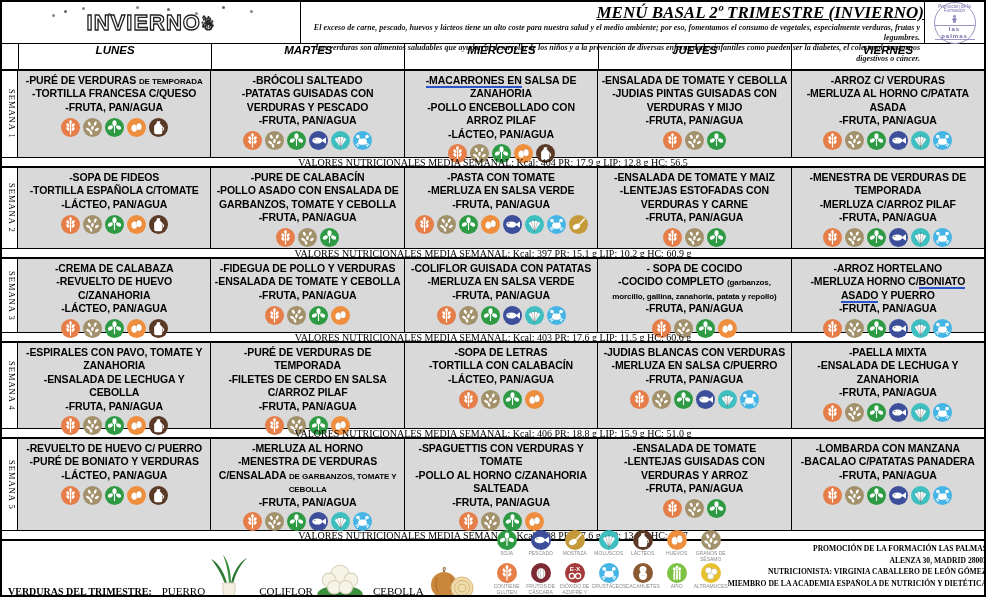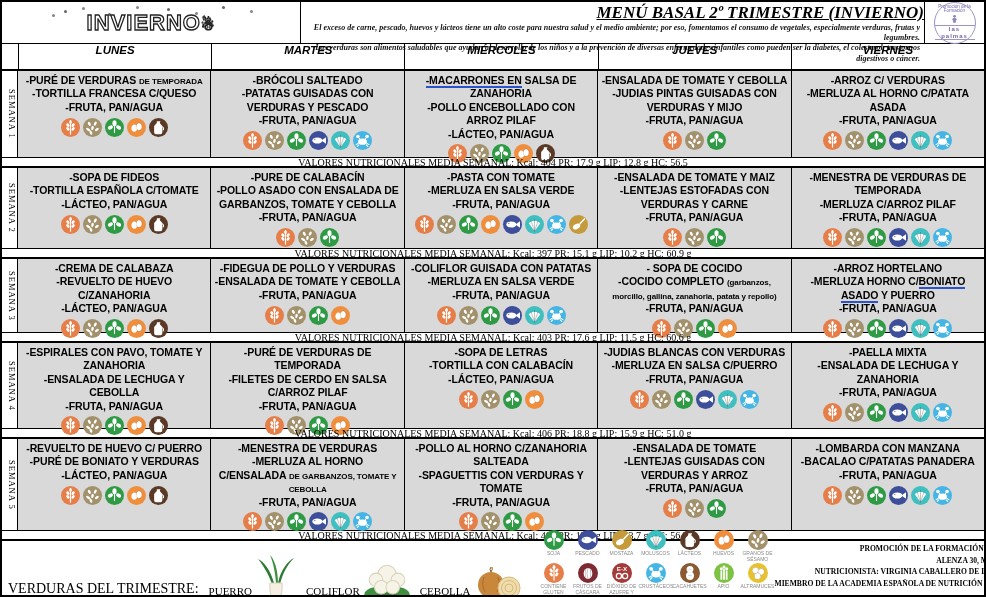--- a/index.html
+++ b/index.html
@@ -40,21 +40,21 @@
   .seg-small{font-size:8px;}
   .seg-link{color:#000;border-bottom:2px solid #2a52c9;}
   .alg-row{margin-top:3px;}
   .alg{display:inline-block;width:19px;height:19px;border-radius:50%;margin:0 1.5px;vertical-align:middle;}
   .alg svg{display:block;width:100%;height:100%;}
   .nutri-row{height:11px;border-top:1px solid #000;border-bottom:2px solid #000;box-sizing:border-box;
              text-align:center;font-family:"Liberation Serif",serif;font-size:10px;line-height:9px;color:#000;}
   
   .footer{display:flex;align-items:flex-end;height:66px;padding:2px 6px 4px 6px;box-sizing:border-box;}
   .veg-group{display:flex;align-items:flex-end;gap:10px;}
-  .veg-label{font-family:"Liberation Serif",serif;font-weight:normal;font-size:14px;margin-bottom:6px;white-space:nowrap;}
+  .veg-label{font-family:"Liberation Serif",serif;font-weight:bold;font-size:10px;margin-bottom:6px;white-space:nowrap;}
   .veg-item{display:flex;align-items:flex-end;gap:4px;}
   .veg-name{font-family:"Liberation Serif",serif;font-size:11px;margin-bottom:6px;}
   .legend{margin-left:14px;margin-bottom:2px;}
   .leg-row{display:flex;}
   .leg-item{width:34px;text-align:center;}
   .leg-item .alg{width:20px;height:20px;margin:0;}
   .leg-lab{font-size:5px;line-height:1.15;color:#8a8a8a;margin-top:1px;min-height:11px;}
   .promo{margin-left:auto;text-align:right;font-family:"Liberation Serif",serif;font-weight:bold;
          font-size:7.6px;line-height:1.5;margin-bottom:14px;white-space:nowrap;}
 </style>
@@ -527,41 +527,41 @@
                 <use href="#g-sesamo"></use>
               </svg></span><span class="alg" style="background: rgb(46, 155, 68);"><svg viewBox="0 0 24 24">
                 <use href="#g-soja"></use>
               </svg></span><span class="alg" style="background: rgb(239, 143, 62);"><svg viewBox="0 0 24 24">
                 <use href="#g-huevos"></use>
               </svg></span><span class="alg" style="background: rgb(90, 58, 39);"><svg viewBox="0 0 24 24">
                 <use href="#g-lacteos"></use>
               </svg></span></div>
         </div>
         <div class="menu-cell">
+          <div class="menu-line"><span>-MERLUZA AL HORNO</span></div>
           <div class="menu-line"><span>-MENESTRA DE VERDURAS</span></div>
-          <div class="menu-line"><span>-MERLUZA AL HORNO</span></div>
           <div class="menu-line"><span>C/ENSALADA </span><span class="seg-small">DE GARBANZOS, TOMATE Y CEBOLLA</span></div>
           <div class="menu-line"><span>-FRUTA, PAN/AGUA</span></div>
           <div class="alg-row"><span class="alg" style="background: rgb(229, 126, 72);"><svg viewBox="0 0 24 24">
                 <use href="#g-gluten"></use>
               </svg></span><span class="alg" style="background: rgb(163, 145, 108);"><svg viewBox="0 0 24 24">
                 <use href="#g-sesamo"></use>
               </svg></span><span class="alg" style="background: rgb(46, 155, 68);"><svg viewBox="0 0 24 24">
                 <use href="#g-soja"></use>
               </svg></span><span class="alg" style="background: rgb(61, 78, 155);"><svg viewBox="0 0 24 24">
                 <use href="#g-pescado"></use>
               </svg></span><span class="alg" style="background: rgb(63, 191, 191);"><svg viewBox="0 0 24 24">
                 <use href="#g-moluscos"></use>
               </svg></span><span class="alg" style="background: rgb(69, 181, 229);"><svg viewBox="0 0 24 24">
                 <use href="#g-crustaceos"></use>
               </svg></span></div>
         </div>
         <div class="menu-cell">
+          <div class="menu-line"><span>-SPAGUETTIS CON VERDURAS Y TOMATE</span></div>
           <div class="menu-line"><span>-POLLO AL HORNO C/ZANAHORIA SALTEADA</span></div>
-          <div class="menu-line"><span>-SPAGUETTIS CON VERDURAS Y TOMATE</span></div>
           <div class="menu-line"><span>-FRUTA, PAN/AGUA</span></div>
           <div class="alg-row"><span class="alg" style="background: rgb(229, 126, 72);"><svg viewBox="0 0 24 24">
                 <use href="#g-gluten"></use>
               </svg></span><span class="alg" style="background: rgb(163, 145, 108);"><svg viewBox="0 0 24 24">
                 <use href="#g-sesamo"></use>
               </svg></span><span class="alg" style="background: rgb(46, 155, 68);"><svg viewBox="0 0 24 24">
                 <use href="#g-soja"></use>
               </svg></span><span class="alg" style="background: rgb(239, 143, 62);"><svg viewBox="0 0 24 24">
                 <use href="#g-huevos"></use>
               </svg></span></div>

